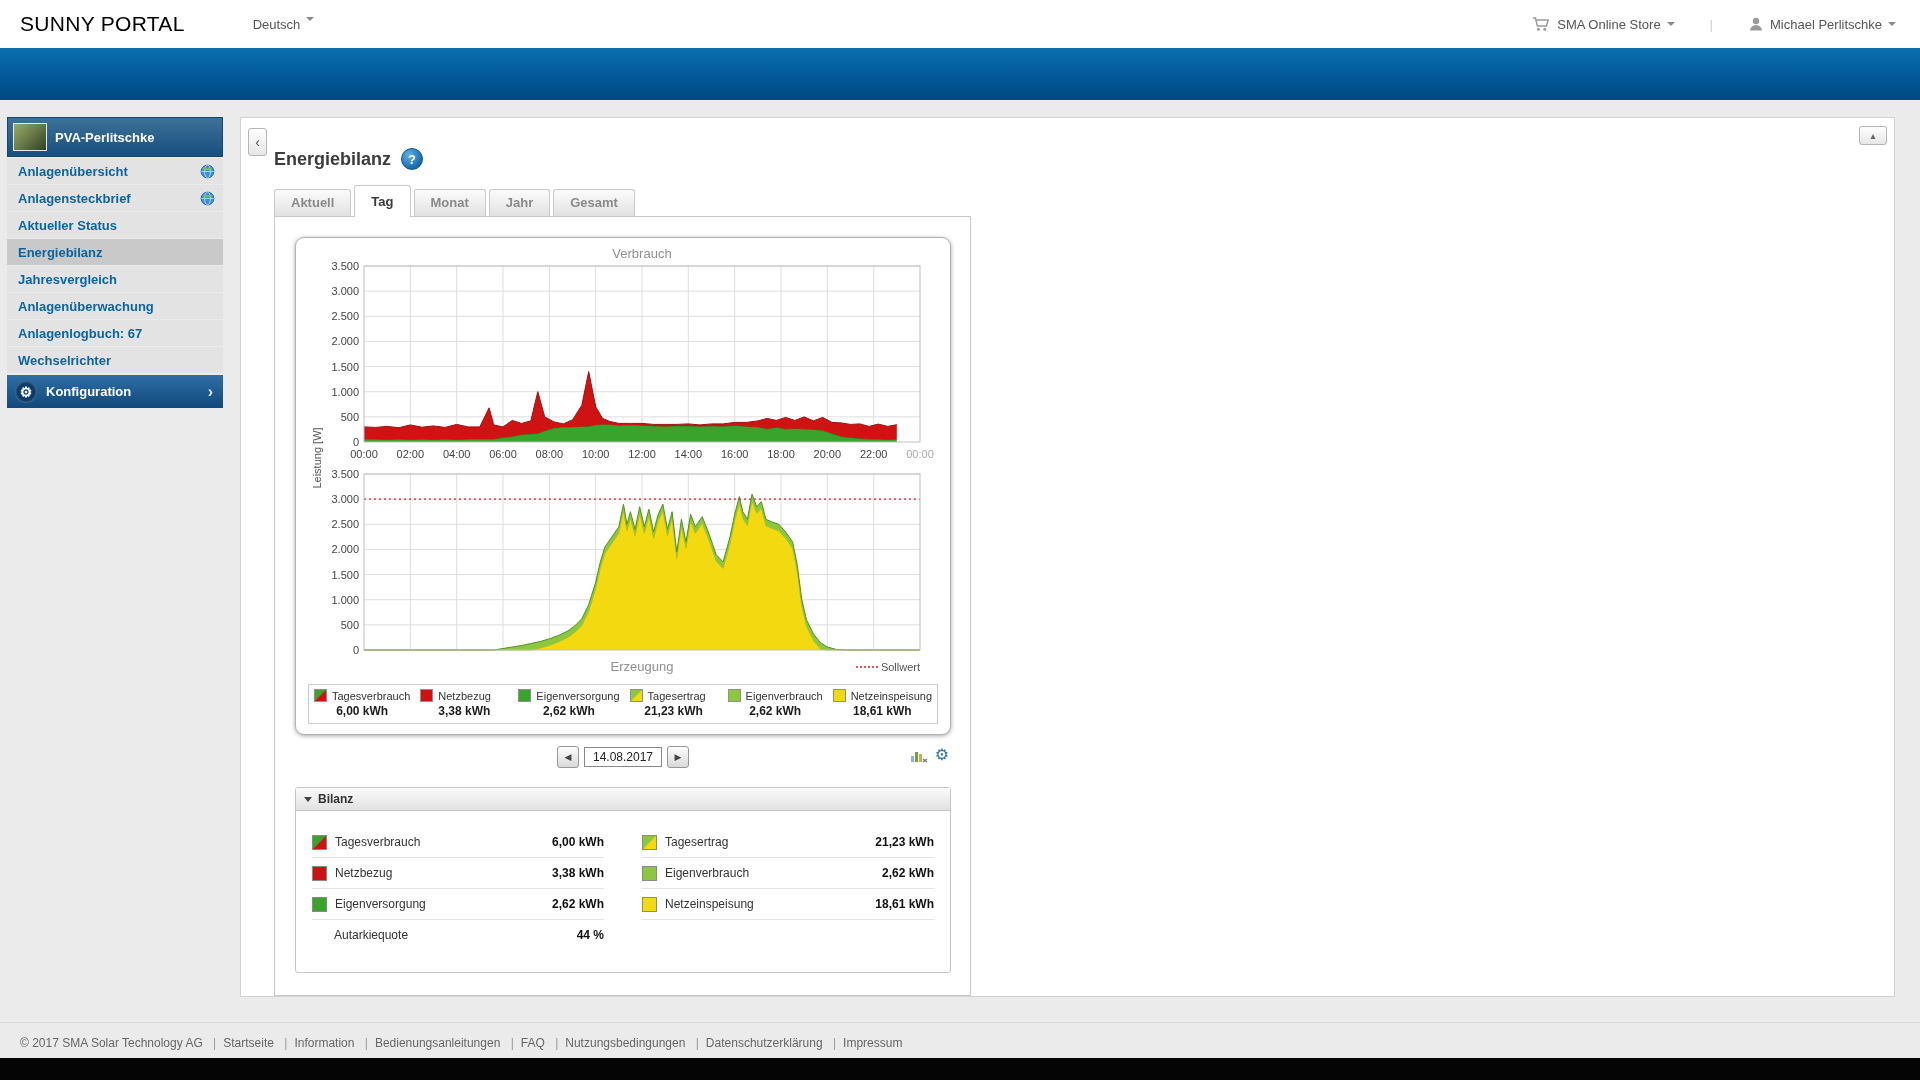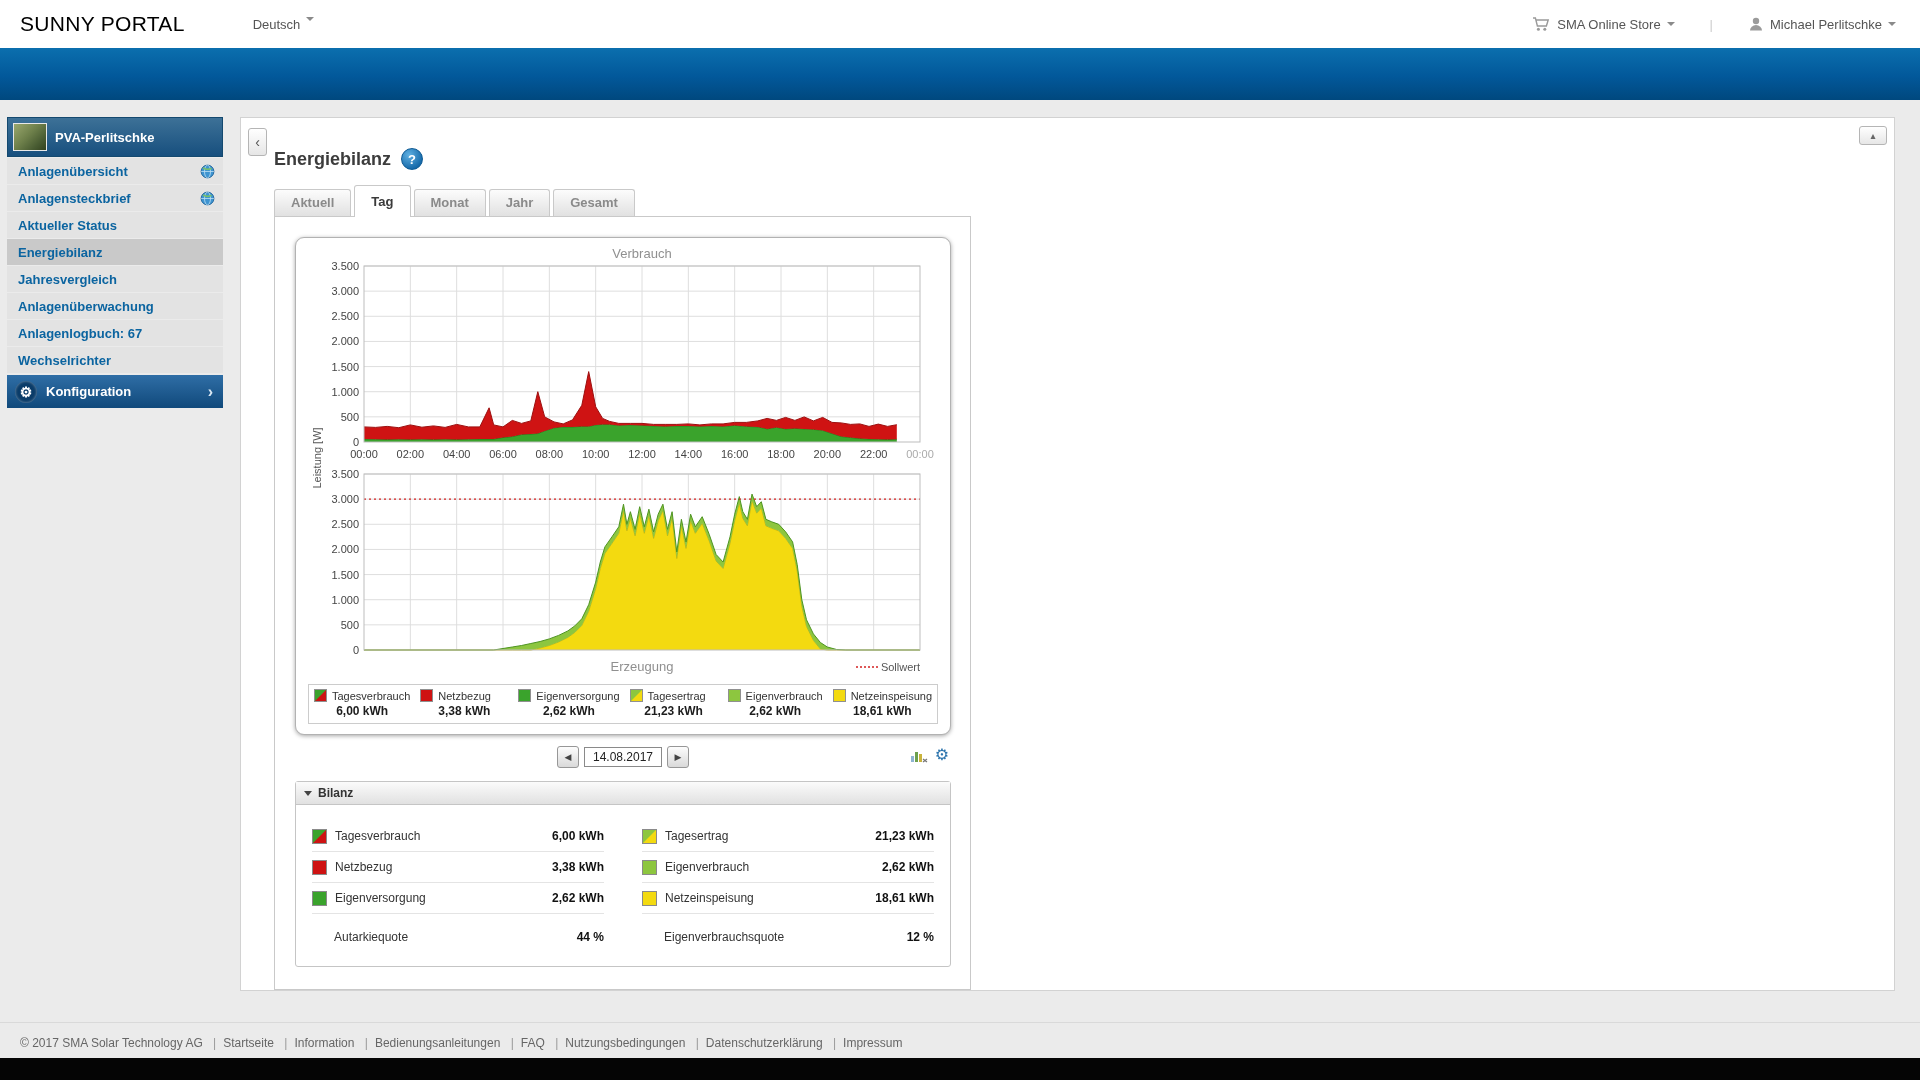--- a/index.html
+++ b/index.html
@@ -66,29 +66,29 @@
   .sw-yellow-green { background:linear-gradient(135deg,#8dc63f 49%,#f3da10 51%); }
 
   
   .datenav { width:656px; position:relative; margin-top:10px; height:24px; display:flex; align-items:center; justify-content:center; gap:5px; }
   .nav-btn { width:20px; height:20px; border:1px solid #979797; border-radius:3px; background:linear-gradient(#fdfdfd,#d9d9d9); color:#444; font-size:9px; display:flex; align-items:center; justify-content:center; cursor:pointer; }
   .date-input { width:78px; height:20px; border:1px solid #8a8a8a; text-align:center; font-size:12px; color:#222; font-family:"Liberation Sans",sans-serif; box-sizing:border-box; }
   .nav-icons { position:absolute; right:2px; top:2px; display:flex; align-items:center; gap:7px; }
   .gear-glyph { font-size:16px; color:#2e75ad; cursor:pointer; line-height:1; }
 
   
-  .bilanz { width:656px; box-sizing:border-box; border:1px solid #c5c5c5; border-radius:3px; margin-top:12px; background:#fff; }
+  .bilanz { width:656px; box-sizing:border-box; border:1px solid #c5c5c5; border-radius:3px; margin-top:18px; background:#fff; }
   .bilanz-header { height:22px; background:linear-gradient(#fbfbfb,#e1e1e1); border-bottom:1px solid #c5c5c5; display:flex; align-items:center; gap:6px; padding-left:8px; font-size:12px; font-weight:bold; color:#333; cursor:pointer; }
   .bh-tri { width:0; height:0; border-left:4px solid transparent; border-right:4px solid transparent; border-top:5px solid #444; }
   .bilanz-body { display:flex; gap:38px; padding:16px 16px 14px; }
   .bcol { flex:1; }
   .brow { display:flex; align-items:center; gap:8px; height:30px; border-bottom:1px solid #e4e4e4; font-size:12px; color:#333; }
   .bsw { width:13px; height:13px; border:1px solid #8a8a8a; flex:none; }
   .bval { margin-left:auto; font-weight:bold; color:#111; }
-  .bquote { display:flex; align-items:center; height:30px; margin-top:8px; padding-left:22px; font-size:12px; color:#333; }
+  .bquote { display:flex; align-items:flex-start; height:30px; margin-top:8px; padding-left:22px; font-size:12px; color:#333; }
   .bquote .bval { margin-left:auto; }
 
   
   .footer { position:absolute; left:0; right:0; bottom:8px; border-top:1px solid #d9d9d9; padding:13px 0 0 20px; font-size:12px; color:#666; }
   .footer a { color:#666; text-decoration:none; cursor:pointer; }
   .fsep { color:#999; margin:0 7px; }
 
   .blackbar { height:22px; background:#050505; }
 </style>
 </head>
@@ -385,24 +385,20 @@
                 <div class="brow">
                   <span class="bsw sw-lightgreen"></span>
                   <span>Eigenverbrauch</span>
                   <span class="bval">2,62 kWh</span>
                 </div>
                 <div class="brow">
                   <span class="bsw sw-yellow"></span>
                   <span>Netzeinspeisung</span>
                   <span class="bval">18,61 kWh</span>
                 </div>
-                <div class="bquote">
-                  <span>Eigenverbrauchsquote</span>
-                  <span class="bval">12 %</span>
-                </div>
               </div>
             </div>
           </div>
 
         </div>
       </div>
     </div>
   </div>
 
   <div class="footer">

